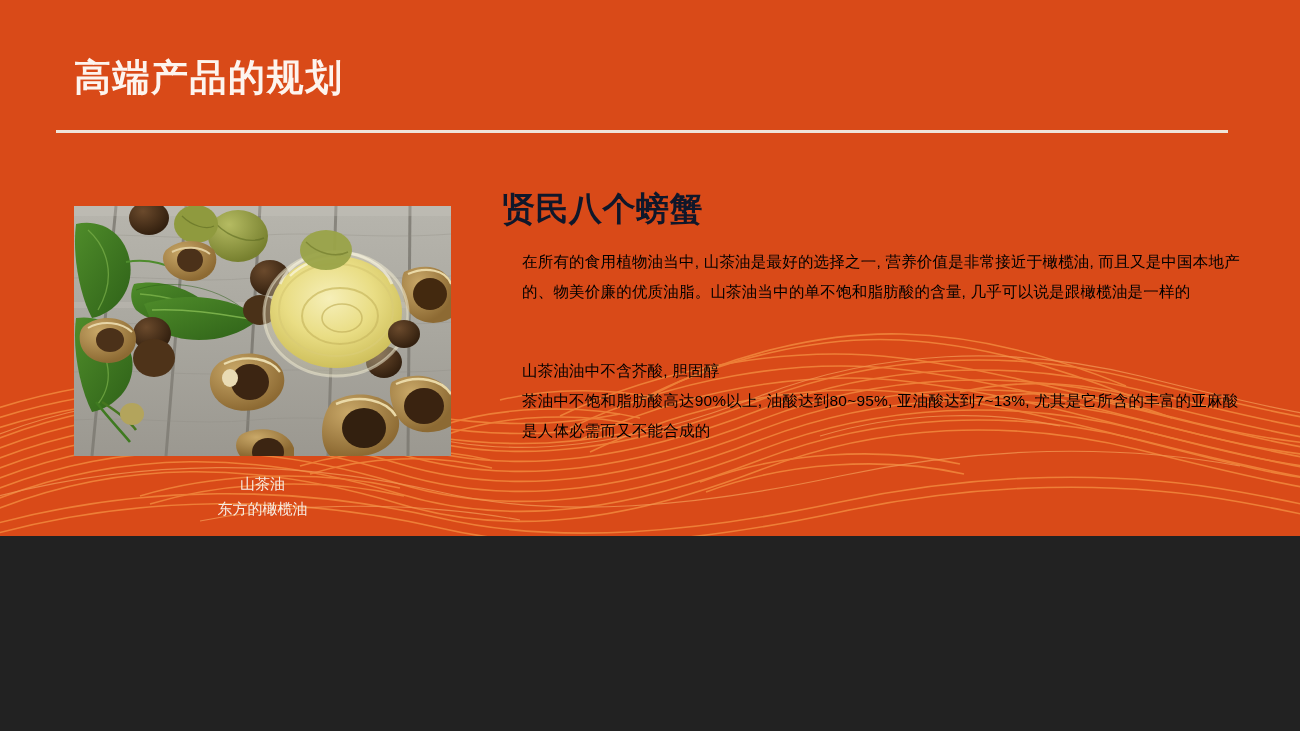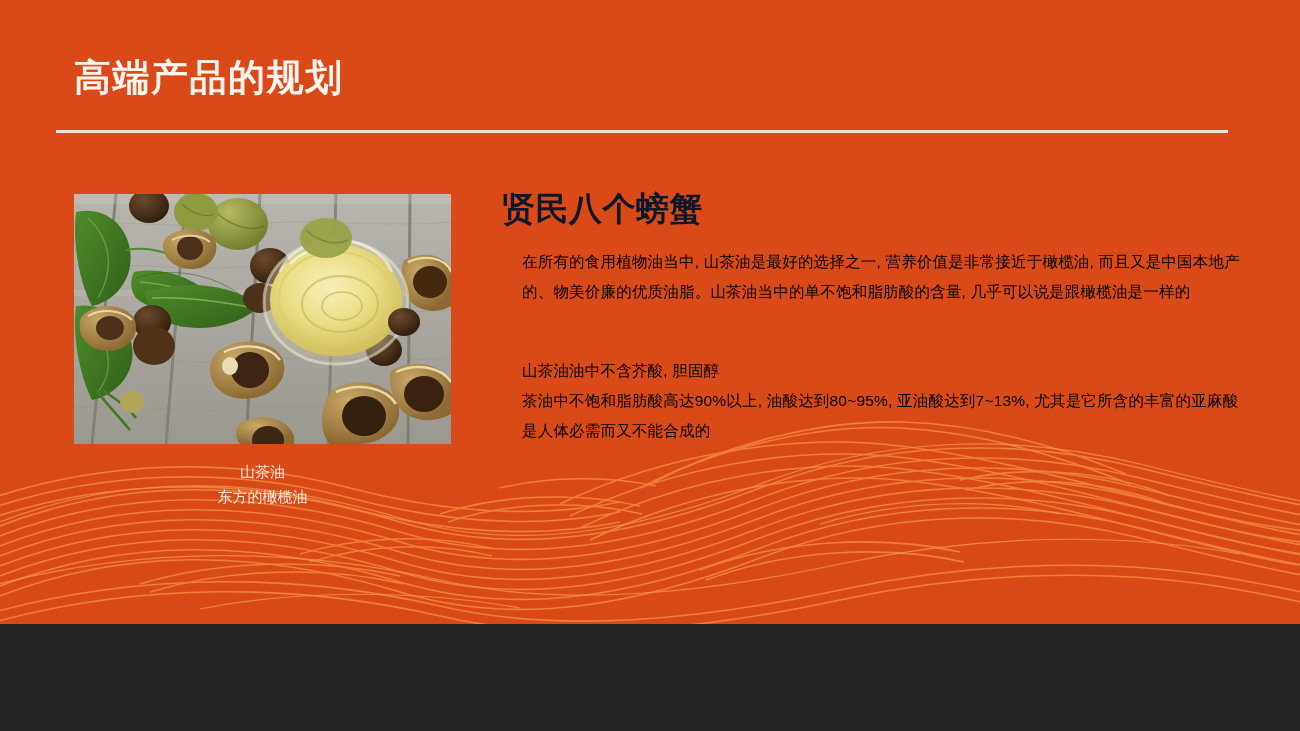--- a/index.html
+++ b/index.html
@@ -3,21 +3,21 @@
 <meta charset="utf-8">
 <style>
   html, body {
     margin: 0;
     padding: 0;
     background: #222;
   }
   #slide {
     position: relative;
     width: 1300px;
-    height: 624px;
+    height: 536px;
     background: #d94a18;
     overflow: hidden;
     font-family: "Liberation Sans", "DejaVu Sans", sans-serif;
     -webkit-font-smoothing: antialiased;
   }
 
   
   #wave-band {
     position: absolute;
     left: 0;
@@ -44,21 +44,21 @@
     top: 130px;
     width: 1172px;
     height: 3px;
     background: #efe4d8;
   }
 
   
   #photo-block {
     position: absolute;
     left: 74px;
-    top: 194px;
+    top: 206px;
     width: 377px;
   }
   #product-photo {
     position: relative;
     width: 377px;
     height: 250px;
     overflow: hidden;
     background: #9a9a96;
   }
   #product-photo svg { display: block; }

